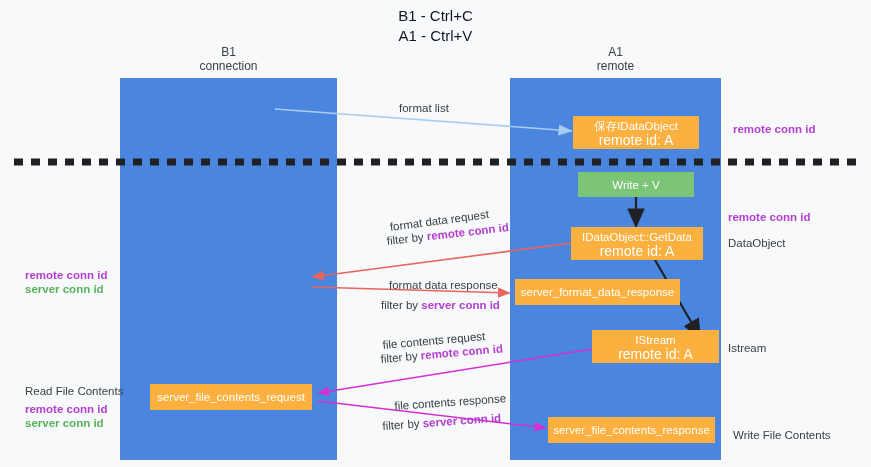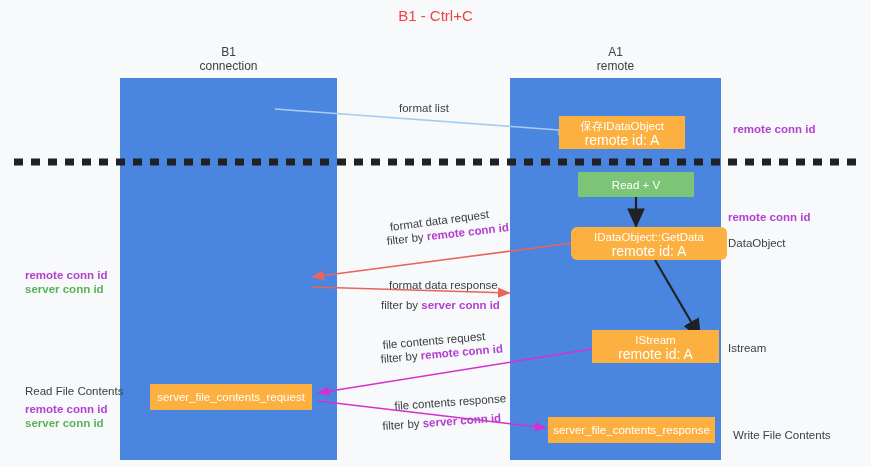--- a/index.html
+++ b/index.html
@@ -8,21 +8,21 @@
     background:#f8f9fa;
     font-family:"Liberation Sans","DejaVu Sans",sans-serif;
     position:relative;overflow:hidden;
     color:#3c4043;
   }
   #stage{position:absolute;left:0;top:0;width:871px;height:467px;}
 
   
   .title{
     position:absolute;left:0;top:6px;width:871px;
-    text-align:center;font-size:15px;line-height:20px;color:#ef4444;
+    text-align:center;font-size:15px;line-height:20px;color:#0f172a;
   }
   .title div{white-space:pre;}
 
   
   .colhead{
     position:absolute;text-align:center;font-size:12px;line-height:14px;color:#3c4043;
   }
 
   
   .lane{
@@ -62,20 +62,21 @@
   
   svg.overlay{position:absolute;left:0;top:0;width:871px;height:467px;overflow:visible;}
 </style>
 </head>
 <body>
 
 <div id="stage">
 
   <div class="title">
     <div>B1 - Ctrl+C</div>
+    <div>A1 - Ctrl+V</div>
   </div>
 
   <div class="colhead" style="left:120px;top:45px;width:217px;">
     <div>B1</div>
     <div>connection</div>
   </div>
   <div class="colhead" style="left:510px;top:45px;width:211px;">
     <div>A1</div>
     <div>remote</div>
   </div>
@@ -110,35 +111,38 @@
     <line x1="312" y1="287" x2="510" y2="293" stroke="#e8645c" stroke-width="1.6" marker-end="url(#ah-red)"></line>
 
     <line x1="655" y1="260" x2="700" y2="337" stroke="#202124" stroke-width="2.2" marker-end="url(#ah-black)"></line>
 
     <line x1="592" y1="349" x2="318" y2="393" stroke="#d62fd0" stroke-width="1.5" marker-end="url(#ah-pink)"></line>
 
     <line x1="318" y1="401" x2="546" y2="428" stroke="#d62fd0" stroke-width="1.5" marker-end="url(#ah-pink)"></line>
   </svg>
 
 
-  <div class="box orange" style="left:559px;top:116px;width:126px;height:33px;">
+  <div class="box orange" style="left:573px;top:116px;width:126px;height:33px;">
     <div>保存IDataObject</div>
     <div class="l2">remote id: A</div>
   </div>
 
   <div class="box green" style="left:578px;top:172px;width:116px;height:25px;">
-    <div>Read + V</div>
+    <div>Write + V</div>
   </div>
 
-  <div class="box orange" style="left:571px;top:227px;width:156px;height:33px;border-radius:6px;">
+  <div class="box orange" style="left:571px;top:227px;width:132px;height:33px;">
     <div>IDataObject::GetData</div>
     <div class="l2">remote id: A</div>
   </div>
 
 
+  <div class="box orange" style="left:515px;top:279px;width:165px;height:26px;">
+    <div>server_format_data_response</div>
+  </div>
 
   <div class="box orange" style="left:592px;top:330px;width:127px;height:33px;">
     <div>IStream</div>
     <div class="l2">remote id: A</div>
   </div>
 
   <div class="box orange" style="left:150px;top:384px;width:162px;height:26px;align-items:center;">
     <div>server_file_contents_request</div>
   </div>
 

